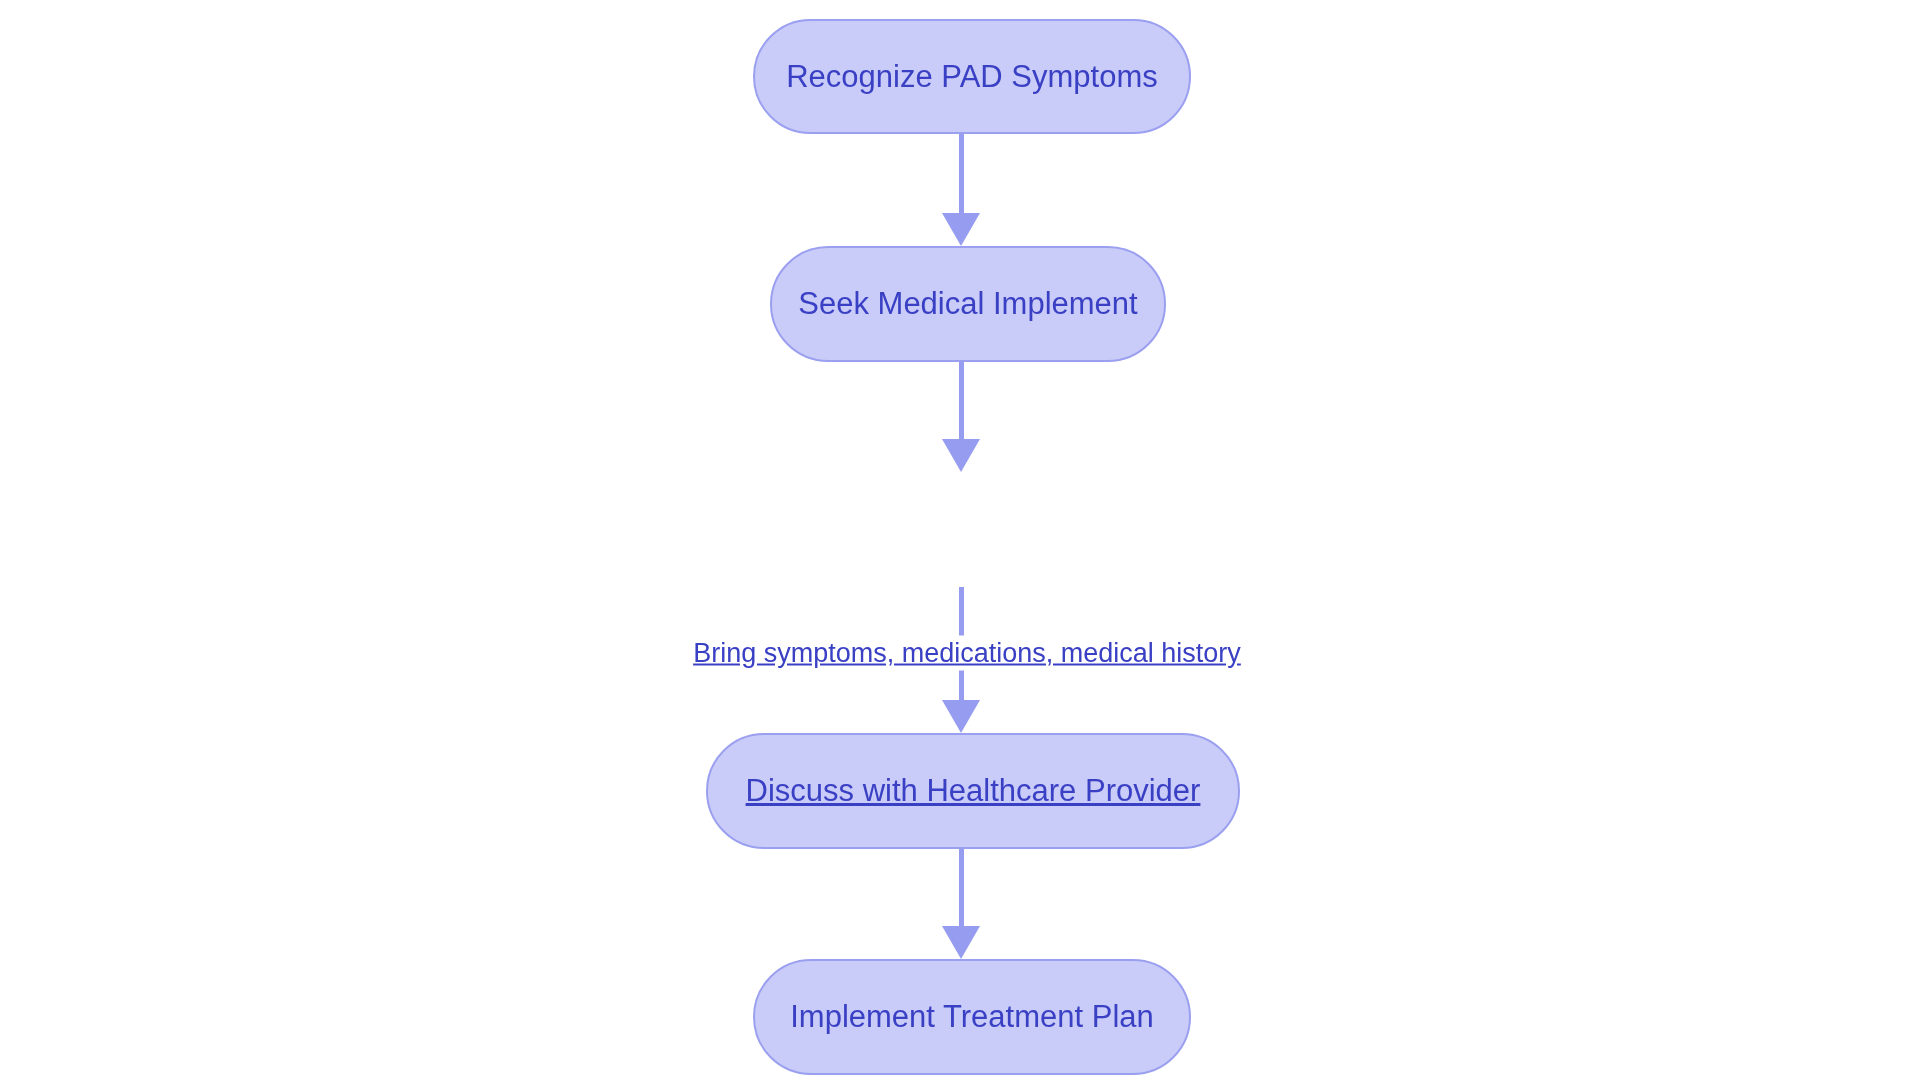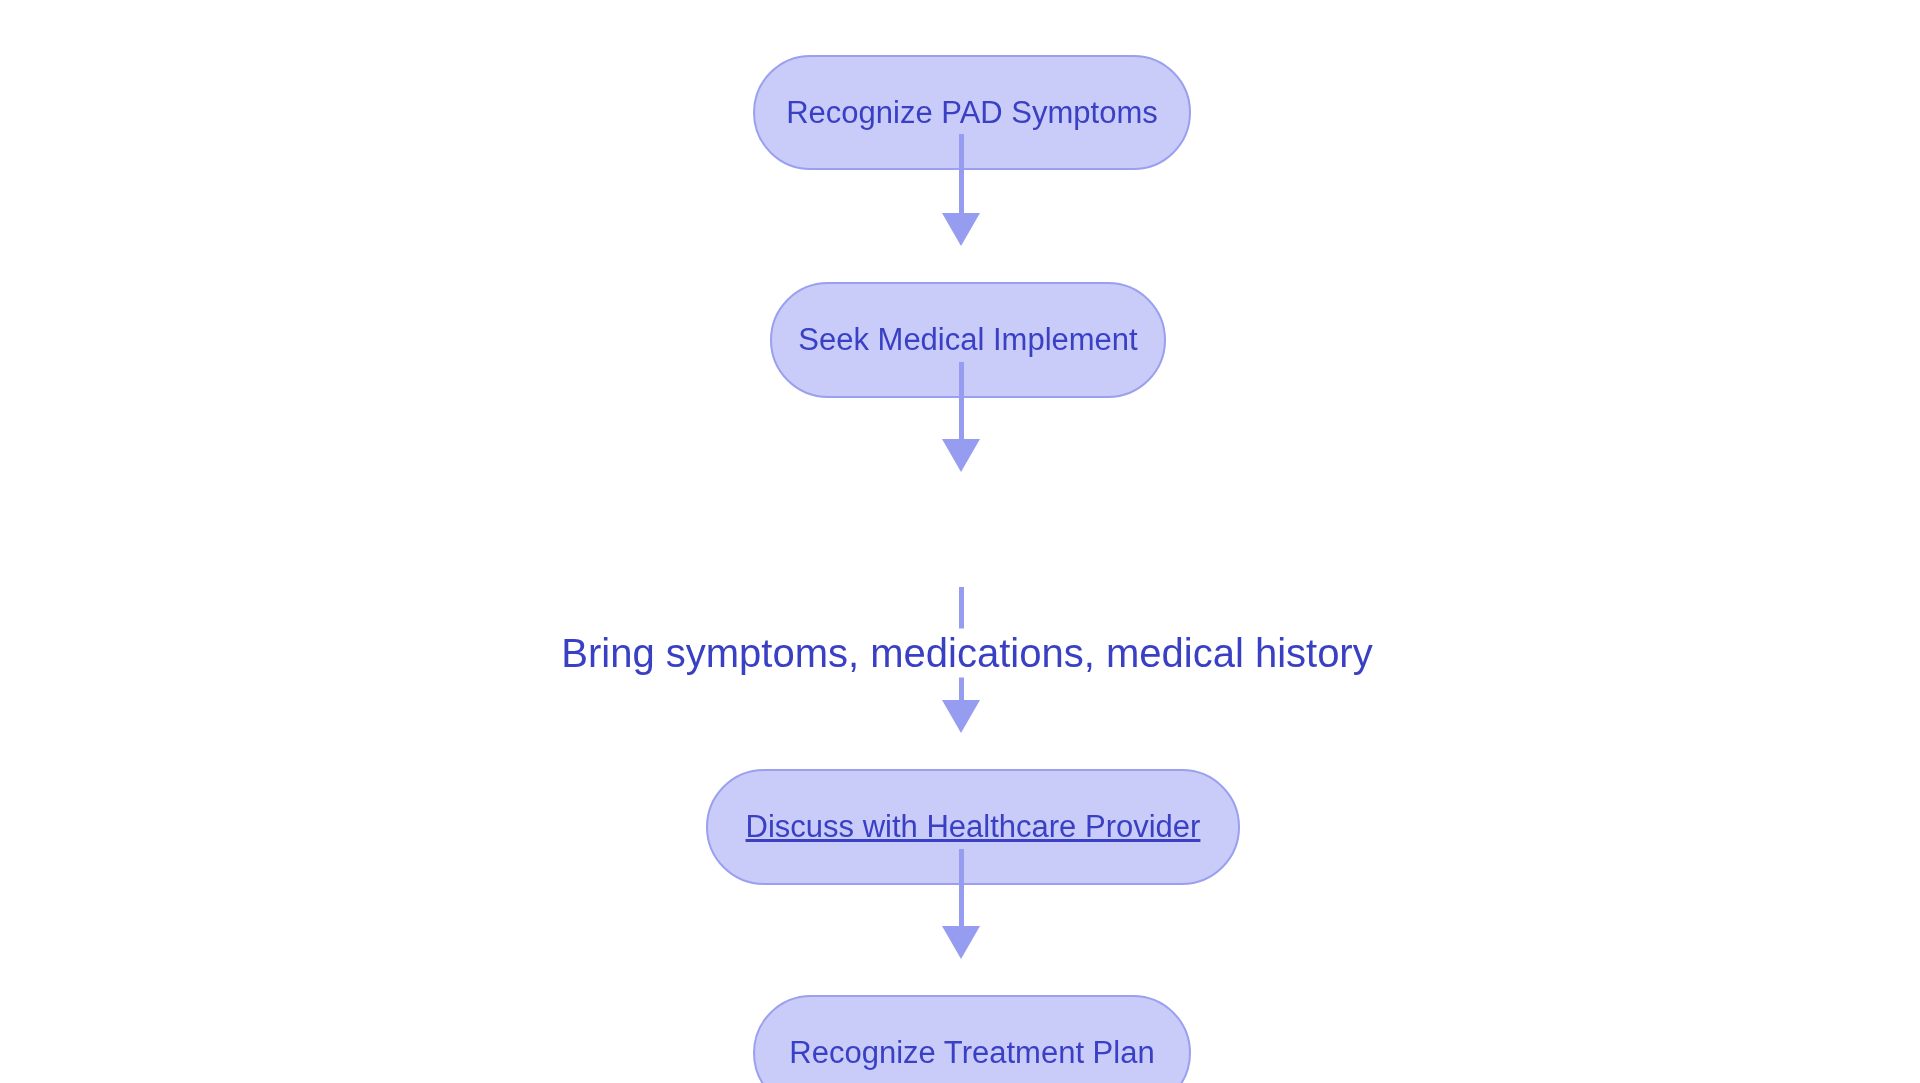--- a/index.html
+++ b/index.html
@@ -27,21 +27,20 @@
     border: 2px solid var(--node-border);
     border-radius: 60px;
     color: var(--node-text);
     font-size: 31px;
     font-weight: 400;
     display: flex;
     align-items: center;
     justify-content: center;
     white-space: nowrap;
     text-align: center;
-    margin-top: 36px;
   }
   .arrow {
     position: absolute;
     width: 38px;
     transform: translateX(-50%);
     display: flex;
     flex-direction: column;
     align-items: center;
   }
   .arrow .shaft {
@@ -53,23 +52,24 @@
     width: 0; height: 0;
     border-left: 19px solid transparent;
     border-right: 19px solid transparent;
     border-top: 33px solid var(--arrow);
   }
   .edge-label {
     position: absolute;
     transform: translate(-50%, -50%);
     background: var(--bg);
     color: var(--node-text);
-    font-size: 40px;
+    font-size: 27px;
     padding: 2px 8px;
     white-space: nowrap;
+    text-decoration: underline;
   }
   
   .n0 { left: 753px; top: 19px;  width: 438px; height: 115px; }
   .n1 { left: 770px; top: 246px; width: 396px; height: 116px; }
   .n2 { left: 760px; top: 472px; width: 426px; height: 115px; }
   .n3 { left: 706px; top: 733px; width: 534px; height: 116px; text-decoration: underline; }
   .n4 { left: 753px; top: 959px; width: 438px; height: 116px; }
   
   .a0 { left: 961px; top: 134px; height: 112px; }
   .a1 { left: 961px; top: 362px; height: 110px; }
@@ -104,15 +104,15 @@
 
   <div class="edge-label lbl2">Bring symptoms, medications, medical history</div>
 
   <div class="node n3">Discuss with Healthcare Provider</div>
 
   <div class="arrow a3">
     <div class="shaft"></div>
     <div class="head"></div>
   </div>
 
-  <div class="node n4">Recognize Treatment Plan</div>
+  <div class="node n4">Implement Treatment Plan</div>
 
 </div>
 
 </body></html>

